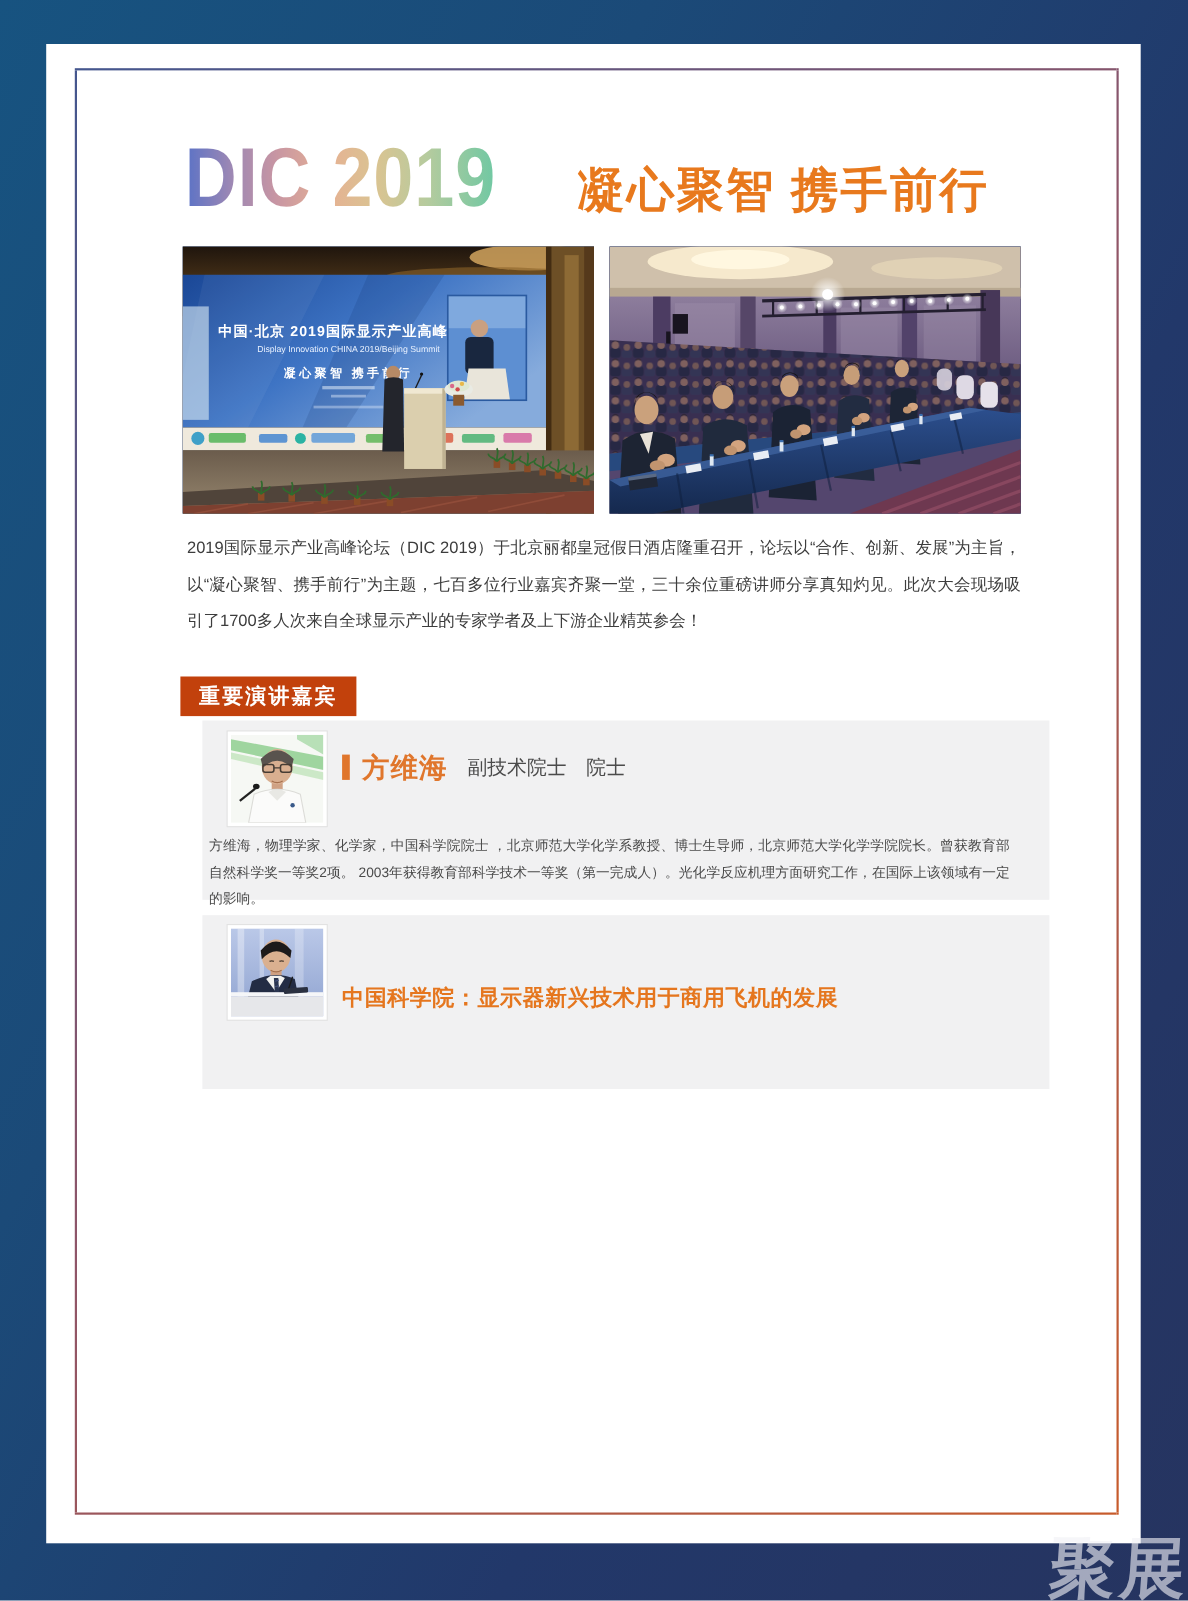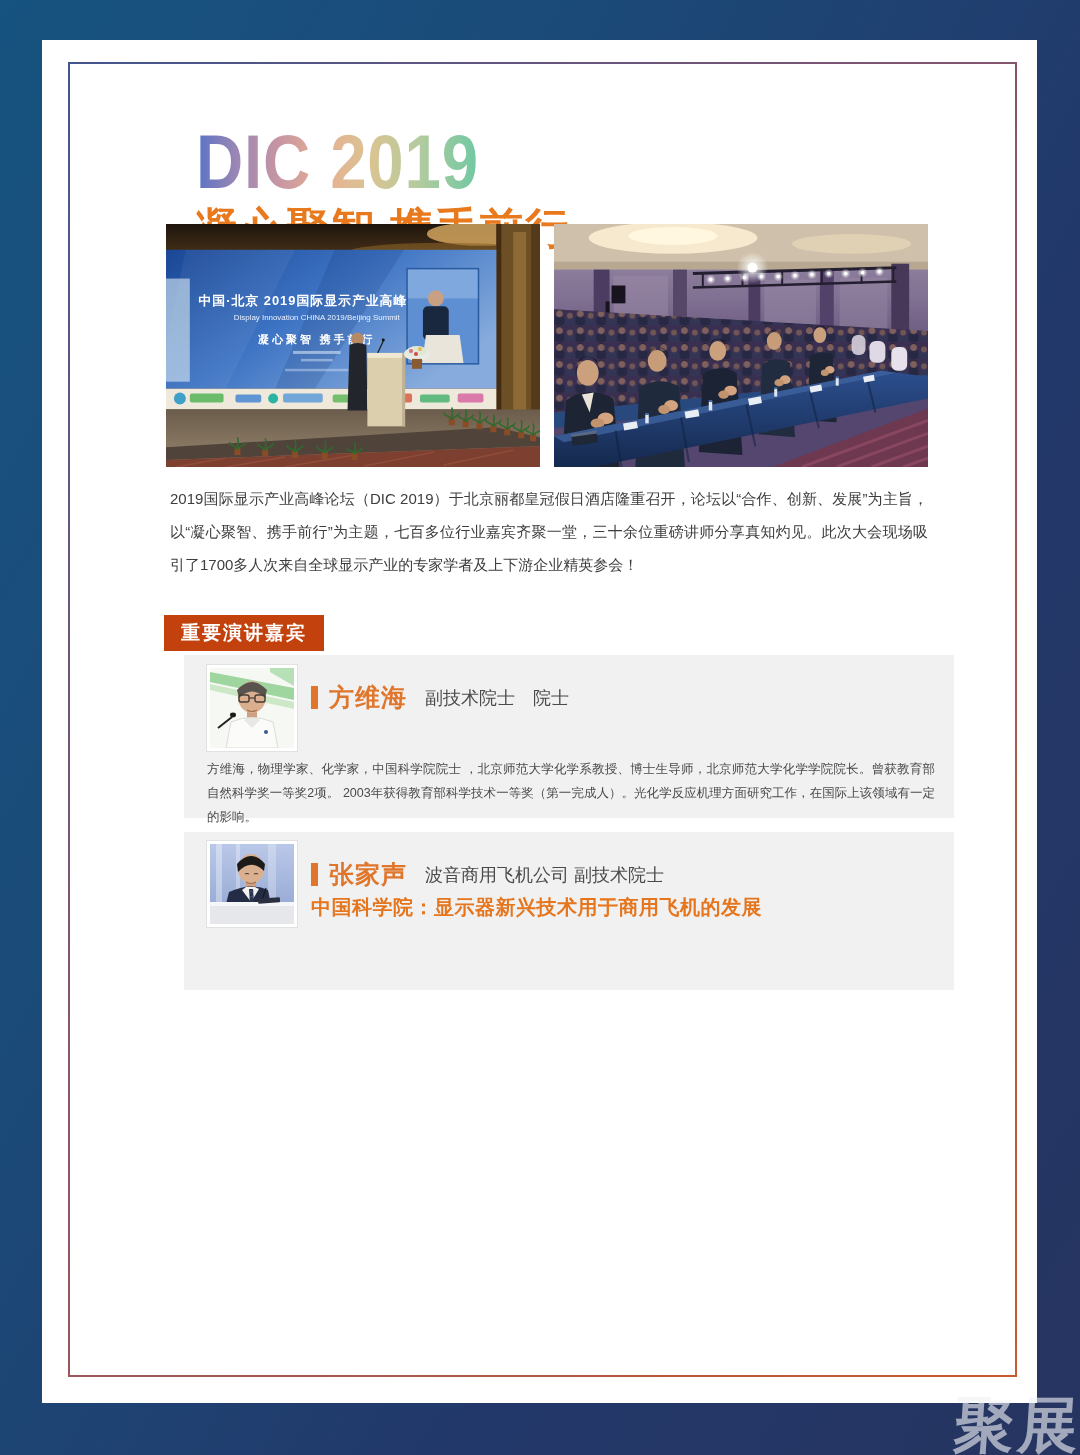--- a/index.html
+++ b/index.html
@@ -12,21 +12,21 @@
     position:absolute;left:42px;top:40px;width:995px;height:1363px;
     background:#ffffff;
   }
   .inner-border{
     position:absolute;left:26px;top:22px;right:20px;bottom:26px;
     border:2px solid;
     border-image:linear-gradient(135deg,#44568e 0%,#8f5568 48%,#c75b2b 100%) 1;
     pointer-events:none;
   }
   .header{
-    position:absolute;left:126px;top:84px;display:flex;align-items:baseline;flex-direction:column;
+    position:absolute;left:126px;top:84px;display:flex;align-items:baseline;
   }
   .dic-title{
     margin:0;font-size:76px;line-height:1;font-weight:bold;letter-spacing:1px;
     background:linear-gradient(90deg,#5a72c6 0%,#9d88b4 15%,#c795a3 29%,#e6b193 46%,#d9c492 62%,#b5cb9e 78%,#6fc8a3 100%);
     -webkit-background-clip:text;background-clip:text;color:transparent;
     transform:scaleX(.86);transform-origin:left bottom;
   }
   .subtitle{
     font-size:43px;font-weight:bold;color:#e8791d;letter-spacing:2px;margin-left:28px;white-space:nowrap;
   }
@@ -52,21 +52,21 @@
     background:#ffffff;box-shadow:0 0 0 1px #e2e2e2;padding:3px;box-sizing:border-box;
   }
   .c2 .shot{top:9px;}
   .shot svg{display:block;}
   .nrow{position:absolute;left:127px;top:26px;display:flex;align-items:center;}
   .bar{width:7px;height:23px;background:#e0762c;margin-right:11px;}
   .sname{font-size:25px;font-weight:bold;color:#e0762c;letter-spacing:1px;white-space:nowrap;}
   .aff{font-size:18px;color:#4b4b4b;margin-left:18px;white-space:nowrap;}
   .topic{position:absolute;left:127px;top:62px;font-size:20px;font-weight:bold;color:#e5761e;letter-spacing:.5px;white-space:nowrap;}
   .bio{
-    position:absolute;left:23px;top:102px;width:728px;margin:0;
+    position:absolute;left:6px;top:102px;width:728px;margin:0;
     font-size:12.5px;line-height:24px;color:#4a4a4a;text-align:justify;
   }
   .watermark{
     position:absolute;right:-2px;bottom:-12px;z-index:5;
     font-size:60px;font-weight:900;letter-spacing:4px;
     color:#f0f1f5;opacity:.62;transform:skewX(-4deg);white-space:nowrap;
   }
 </style>
 </head>
 <body>
@@ -380,22 +380,17 @@
         <ellipse cx="41" cy="25" rx="13" ry="15" fill="#dab090"></ellipse>
         <path d="M27,20 Q41,4 55,20 L54,27 Q41,14 28,28 Z" fill="#1d1a1a"></path>
         <path d="M35,30 Q37,29 39,30 M44,30 Q46,29 48,30" stroke="#4a3a2e" stroke-width="1.2" fill="none"></path>
         <path d="M36,38 Q41,41 46,38" stroke="#a5704e" stroke-width="1.2" fill="none"></path>
         <line x1="52" y1="56" x2="56" y2="44" stroke="#1a1a1a" stroke-width="1.2"></line>
         <rect x="0" y="58" width="84" height="4" fill="#f5f6f8"></rect>
         <rect x="0" y="62" width="84" height="18" fill="#e6e7ea"></rect>
         <rect x="48" y="54" width="22" height="5" rx="1" fill="#2a3040" transform="rotate(-4 59 56)"></rect>
       </svg>
     </div>
-    <div class="nrow">
-      <span class="bar"></span>
-      <span class="sname">张家声</span>
-      <span class="aff">波音商用飞机公司 副技术院士</span>
-    </div>
     <div class="topic">中国科学院：显示器新兴技术用于商用飞机的发展</div>
   </section>
 </div>
 
 <div class="watermark">聚展</div>
 
 </body></html>

